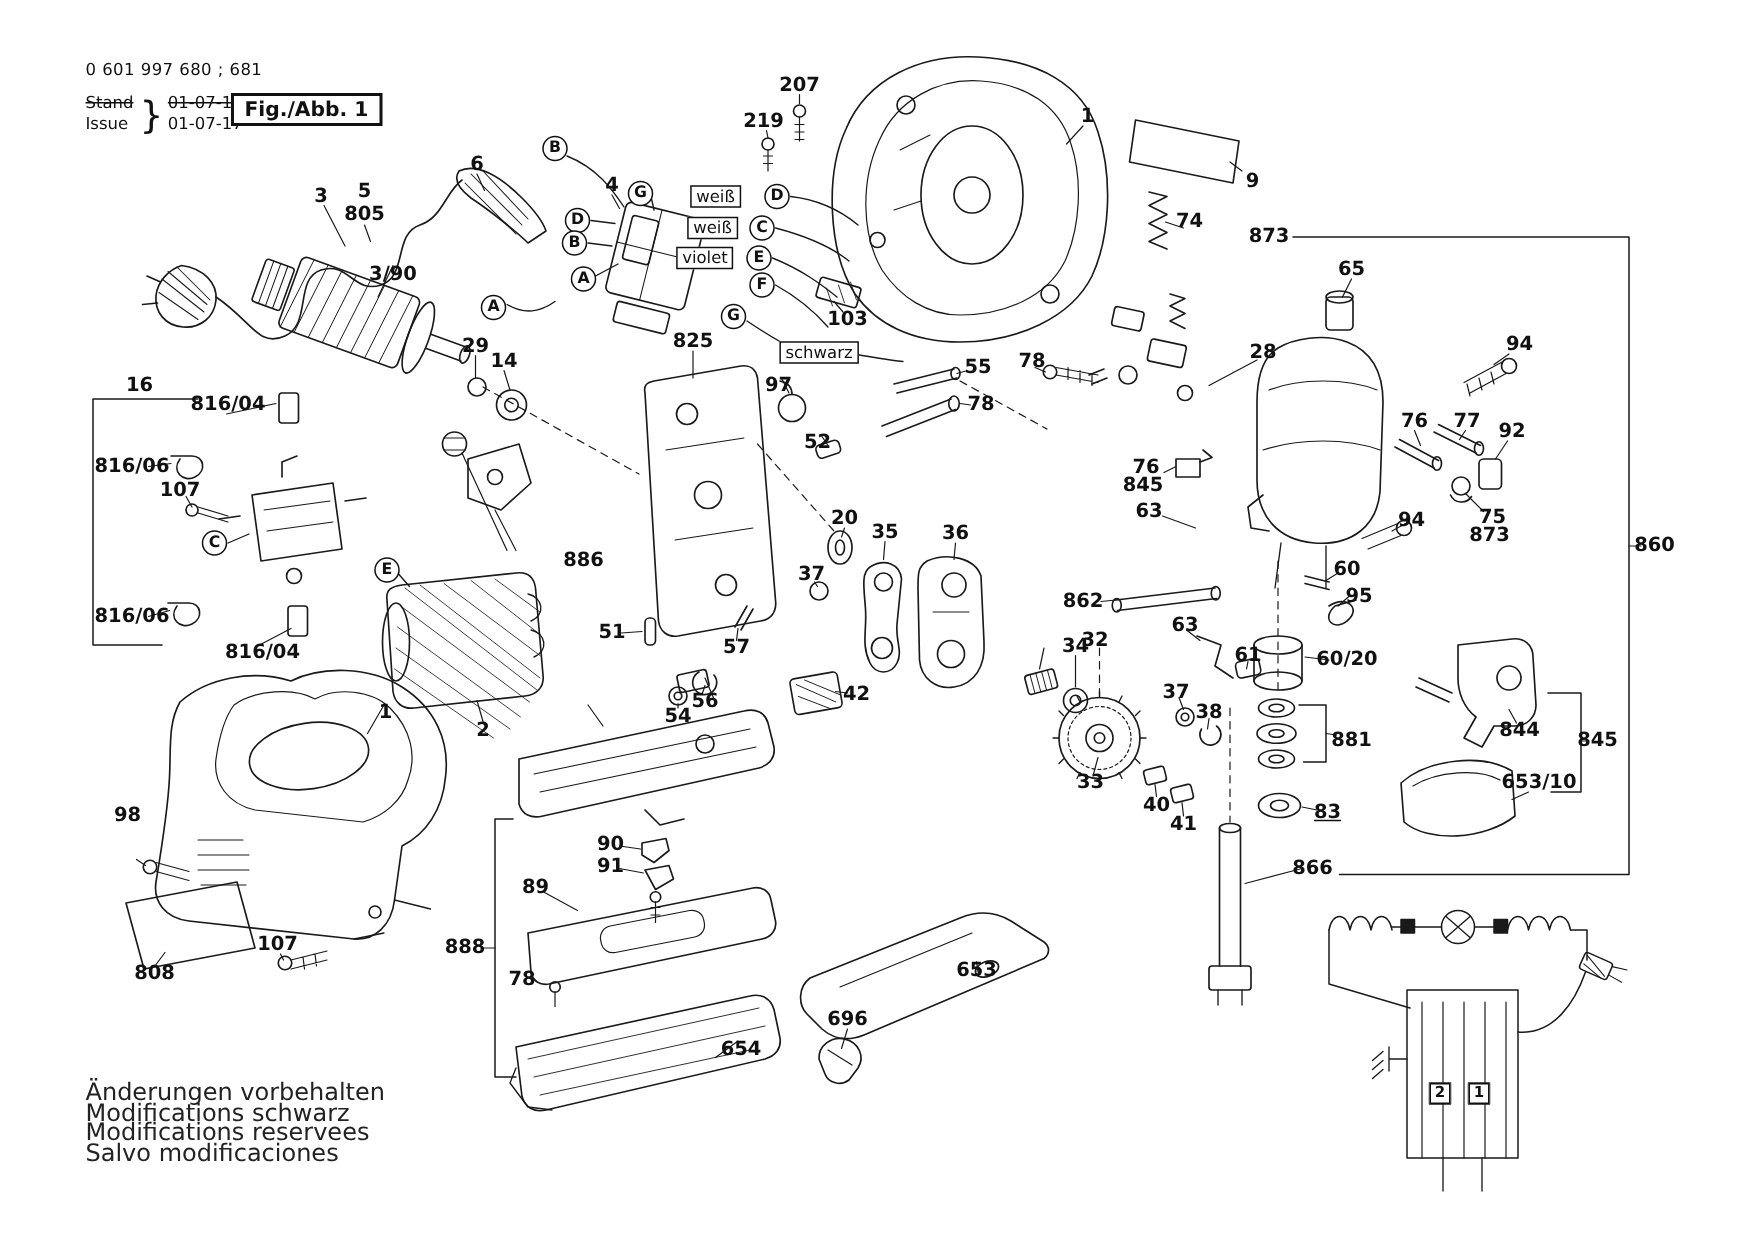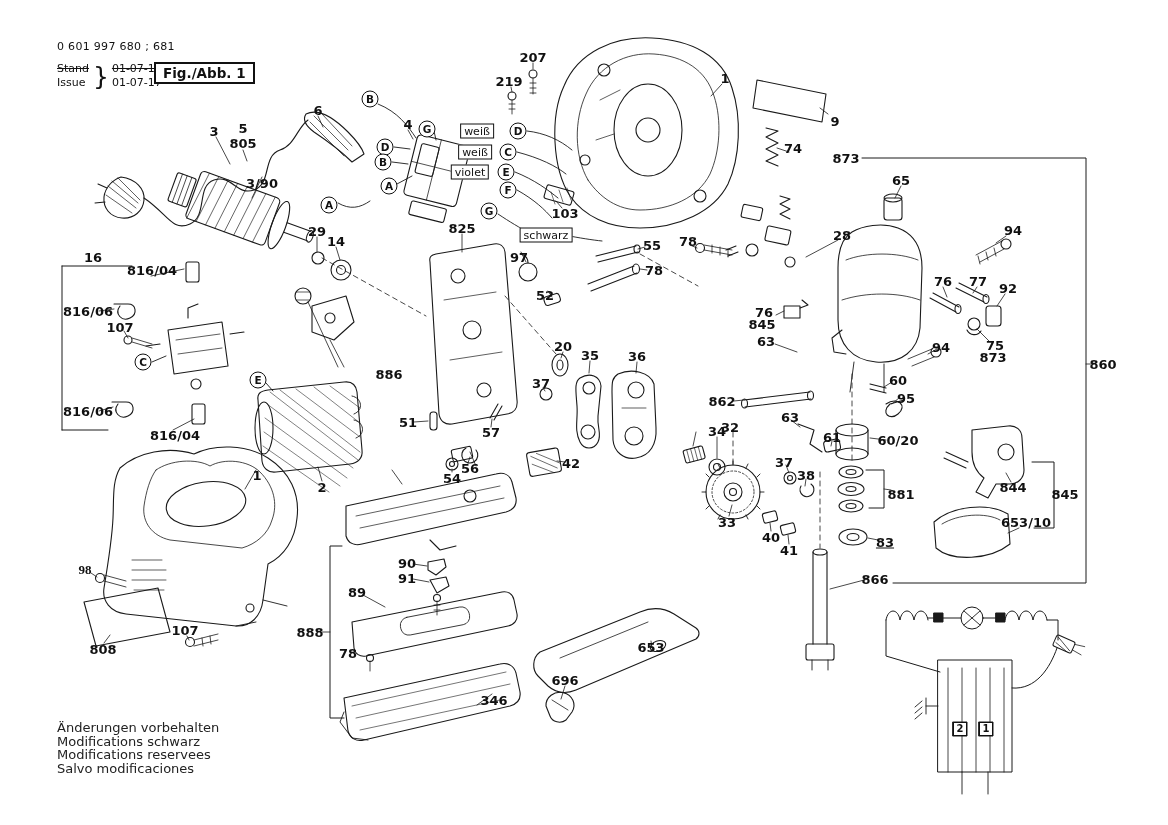--- a/index.html
+++ b/index.html
@@ -15,21 +15,21 @@
   .term{position:absolute;transform:translate(-50%,-50%);width:14px;height:14px;border:1px solid #111;
         font-size:10px;font-weight:bold;line-height:12px;text-align:center;background:#fff}
   .header{position:absolute;left:57px;top:40px;font-size:11px;line-height:13px}
   .partno{margin-bottom:9px;letter-spacing:.3px}
   .standissue{display:flex;align-items:center}
   .si-col{display:flex;flex-direction:column;line-height:14px}
   .brace{font-size:25px;font-weight:400;margin:0 3px 0 4px}
   .strike{text-decoration:line-through}
   .figbox{position:absolute;left:154px;top:62px;border:2px solid #111;font-weight:bold;font-size:13.5px;
         padding:1px 7px;background:#fff}
-  .footer{position:absolute;left:57px;top:721px;font-size:13px;line-height:13.5px;color:#222}
+  .footer{position:absolute;left:57px;top:721px;font-size:16px;line-height:13.5px;color:#222}
   .note{position:absolute;left:789px;top:730px;font-size:12px;line-height:14.5px;color:#111}
 </style>
 </head>
 <body>
 
 <div class="page">
 
   <svg class="art" width="1168" height="825" viewBox="0 0 1168 825">
     <g stroke="#1a1a1a" fill="none" stroke-width="1.1" stroke-linecap="round" stroke-linejoin="round">
 
@@ -472,29 +472,29 @@
       <span class="lbl" style="left: 771px; top: 537px;">40</span>
       <span class="lbl" style="left: 789px; top: 550px;">41</span>
       <span class="lbl" style="left: 885px; top: 542px; text-decoration: underline;">83</span>
       <span class="lbl" style="left: 901px; top: 494px;">881</span>
       <span class="lbl" style="left: 1013px; top: 487px;">844</span>
       <span class="lbl" style="left: 1065px; top: 494px;">845</span>
       <span class="lbl" style="left: 1026px; top: 522px;">653/10</span>
       <span class="lbl" style="left: 875px; top: 579px;">866</span>
       <span class="lbl" style="left: 322px; top: 487px;">2</span>
       <span class="lbl" style="left: 257px; top: 475px;">1</span>
-      <span class="lbl" style="left: 85px; top: 570px; font-family: Liberation Serif, serif;">98</span>
+      <span class="lbl" style="left: 85px; top: 544px;">98</span>
       <span class="lbl" style="left: 103px; top: 649px;">808</span>
       <span class="lbl" style="left: 185px; top: 630px;">107</span>
       <span class="lbl" style="left: 310px; top: 632px;">888</span>
       <span class="lbl" style="left: 348px; top: 653px;">78</span>
       <span class="lbl" style="left: 357px; top: 592px;">89</span>
       <span class="lbl" style="left: 407px; top: 563px;">90</span>
       <span class="lbl" style="left: 407px; top: 578px;">91</span>
-      <span class="lbl" style="left: 494px; top: 700px;">346</span>
+      <span class="lbl" style="left: 494px; top: 700px;">654</span>
       <span class="lbl" style="left: 565px; top: 680px;">696</span>
       <span class="lbl" style="left: 651px; top: 647px;">653</span>
       <span class="circ" style="left: 370px; top: 99px;">B</span>
       <span class="circ" style="left: 427px; top: 129px;">G</span>
       <span class="circ" style="left: 385px; top: 147px;">D</span>
       <span class="circ" style="left: 383px; top: 162px;">B</span>
       <span class="circ" style="left: 389px; top: 186px;">A</span>
       <span class="circ" style="left: 329px; top: 205px;">A</span>
       <span class="circ" style="left: 518px; top: 131px;">D</span>
       <span class="circ" style="left: 508px; top: 152px;">C</span>

